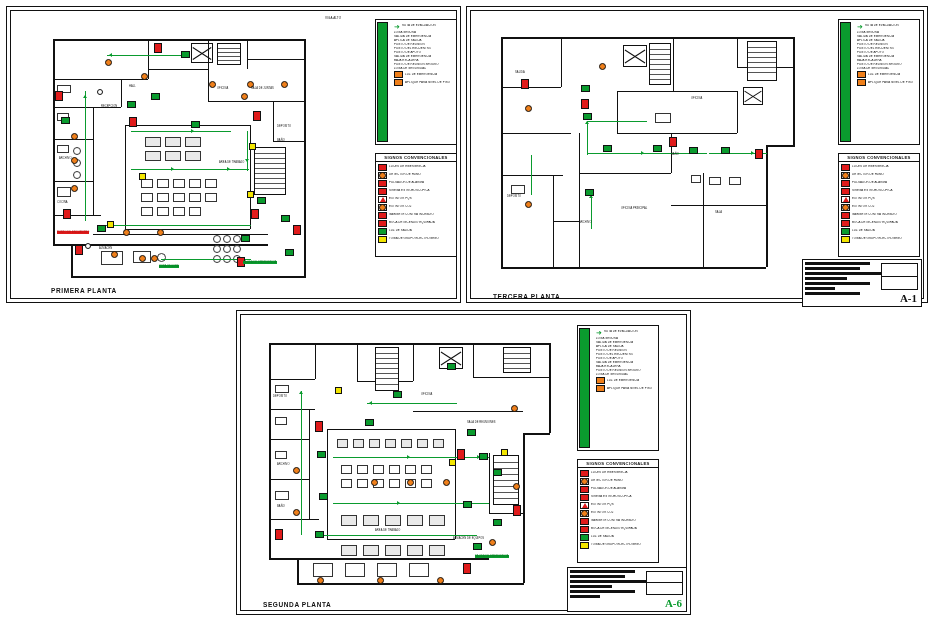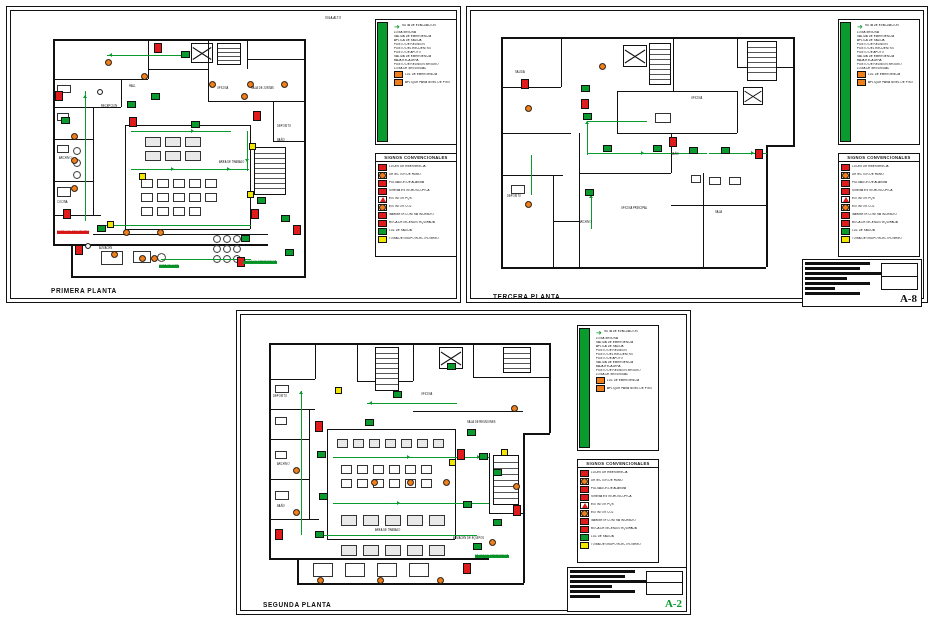--- a/index.html
+++ b/index.html
@@ -567,21 +567,21 @@
         <div class="tb-bar"></div>
         <div class="tb-bar s3"></div>
         <div class="tb-bar s4"></div>
         <div class="tb-bar s5"></div>
         <div class="tb-bar s2"></div>
       </div>
       <div class="tb-split">
         <div class="half top"></div>
         <div class="half"></div>
       </div>
-      <div class="tb-code">A-8</div>
+      <div class="tb-code">A-1</div>
     </div>
   </div>
 
   <div class="sheet" style="left:236px;top:310px;width:455px;height:305px;">
     <div class="sheet-inner"></div>
 
     <div class="plan" style="left:20px;top:22px;width:305px;height:258px;">
 
       <div class="wall" style="left:12px;top:10px;width:280px;height:1.6px;"></div>
       <div class="wallv" style="left:12px;top:10px;width:1.6px;height:215px;"></div>
@@ -848,17 +848,17 @@
         <div class="tb-bar s2"></div>
         <div class="tb-bar"></div>
         <div class="tb-bar s3"></div>
         <div class="tb-bar s4"></div>
         <div class="tb-bar s5"></div>
       </div>
       <div class="tb-split">
         <div class="half top"></div>
         <div class="half"></div>
       </div>
-      <div class="tb-code" style="color:#0a9b2e;">A-2</div>
+      <div class="tb-code" style="color:#0a9b2e;">A-6</div>
     </div>
   </div>
 
 </div>
 
 </body></html>

